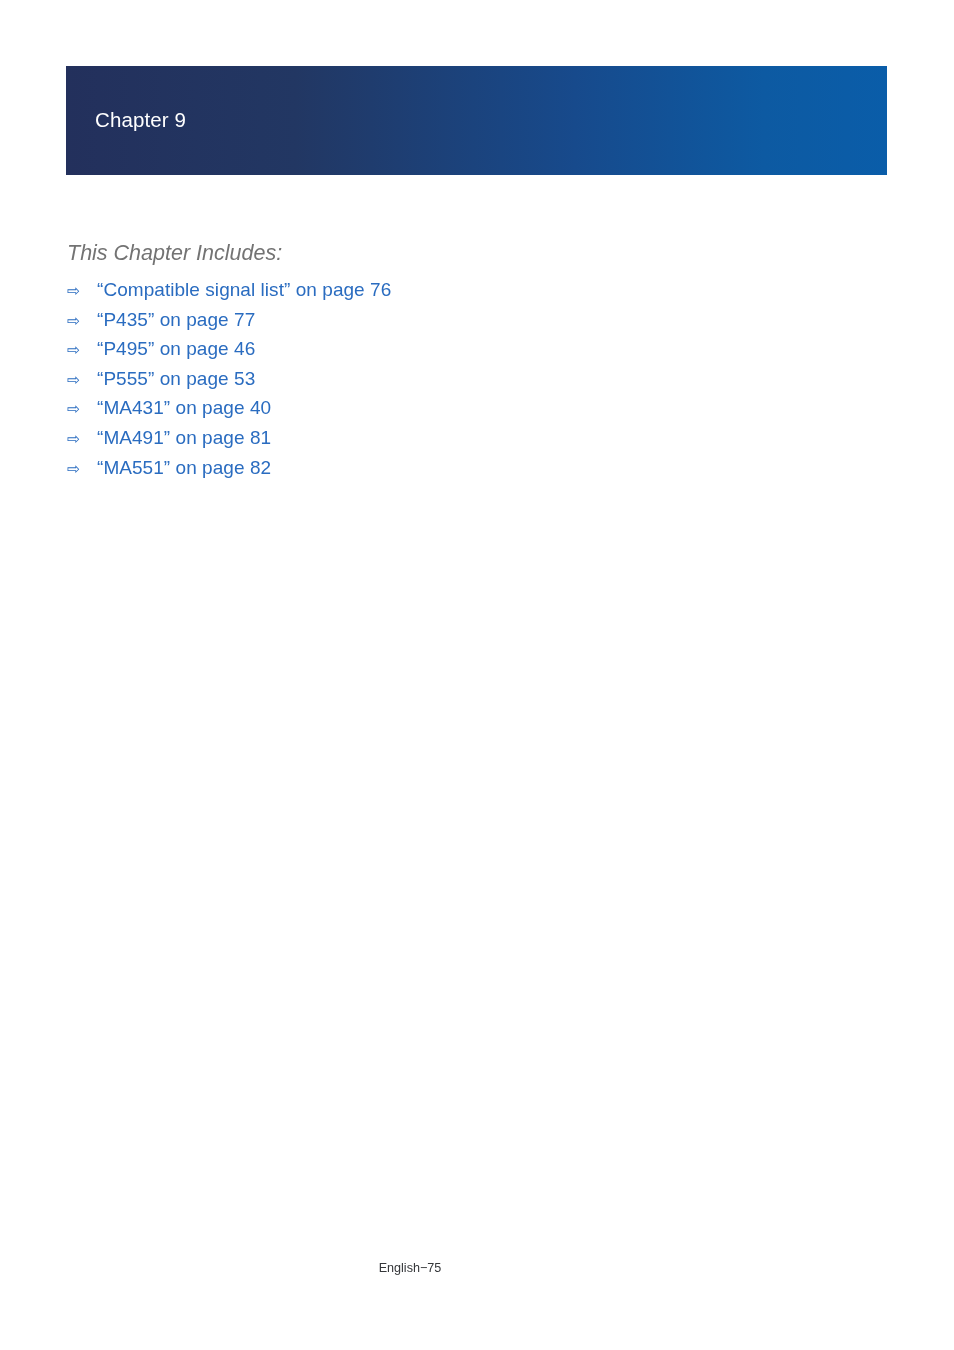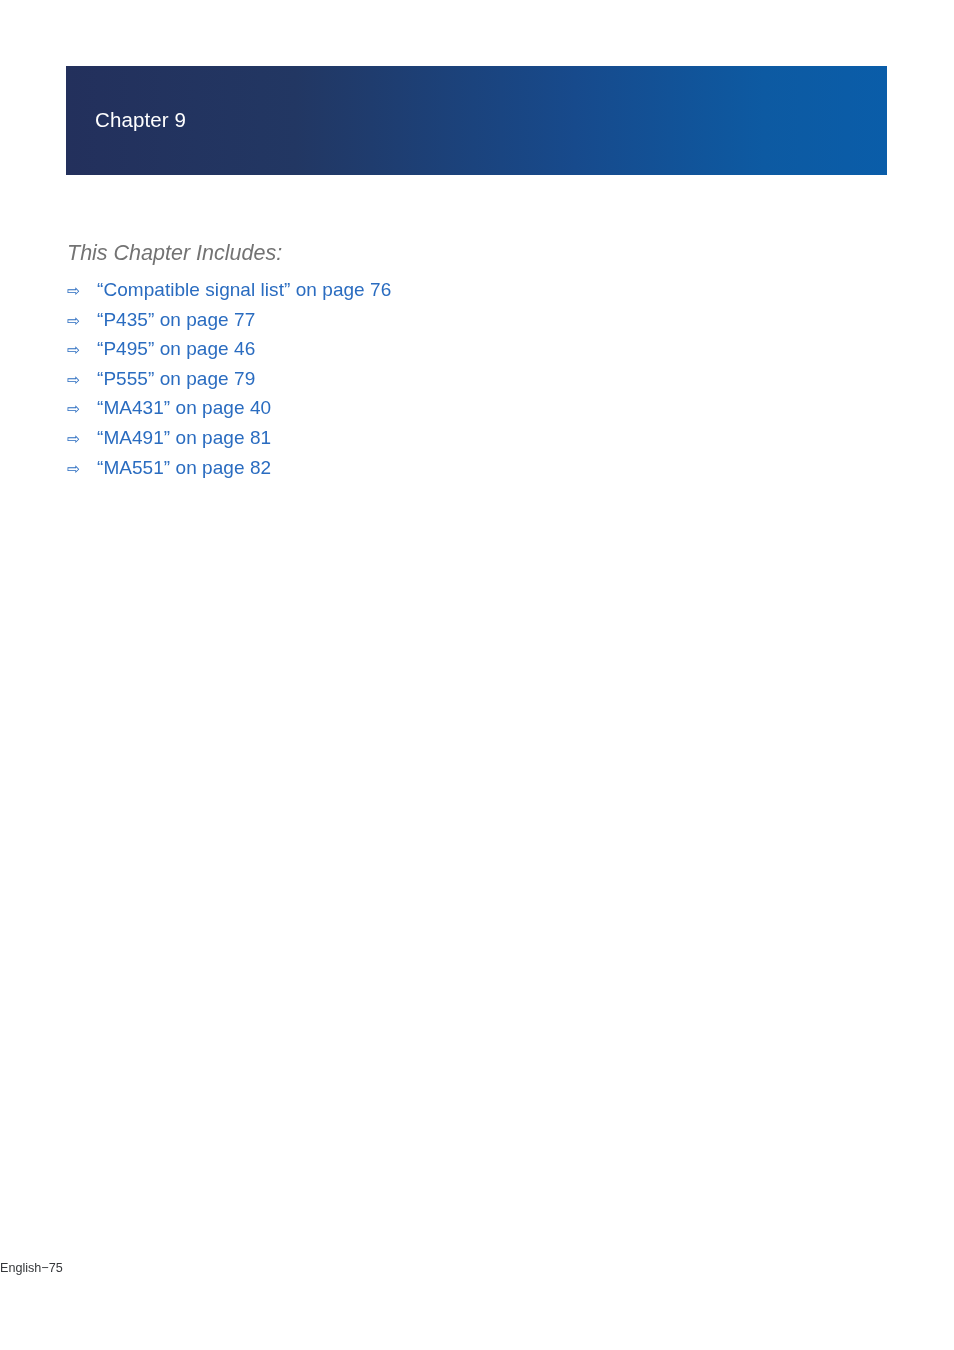--- a/index.html
+++ b/index.html
@@ -89,20 +89,21 @@
     line-height: 18px;
     letter-spacing: 0.05px;
   }
 
   
   .page-footer {
     position: absolute;
     left: 0;
     top: 1262px;
     width: 820px;
+    text-align: center;
     font-size: 12.6px;
     color: #35373a;
     line-height: 1;
   }
 </style>
 </head>
 <body>
 
 <div class="chapter-banner">
   <div class="chapter-label">Chapter 9</div>
@@ -118,21 +119,21 @@
   <li class="toc-item">
     <span class="toc-arrow">⇨</span>
     <span class="toc-text">“P435” on page 77</span>
   </li>
   <li class="toc-item">
     <span class="toc-arrow">⇨</span>
     <span class="toc-text">“P495” on page 46</span>
   </li>
   <li class="toc-item">
     <span class="toc-arrow">⇨</span>
-    <span class="toc-text">“P555” on page 79</span>
+    <span class="toc-text">“P555” on page 53</span>
   </li>
   <li class="toc-item">
     <span class="toc-arrow">⇨</span>
     <span class="toc-text">“MA431” on page 40</span>
   </li>
   <li class="toc-item">
     <span class="toc-arrow">⇨</span>
     <span class="toc-text">“MA491” on page 81</span>
   </li>
   <li class="toc-item">

